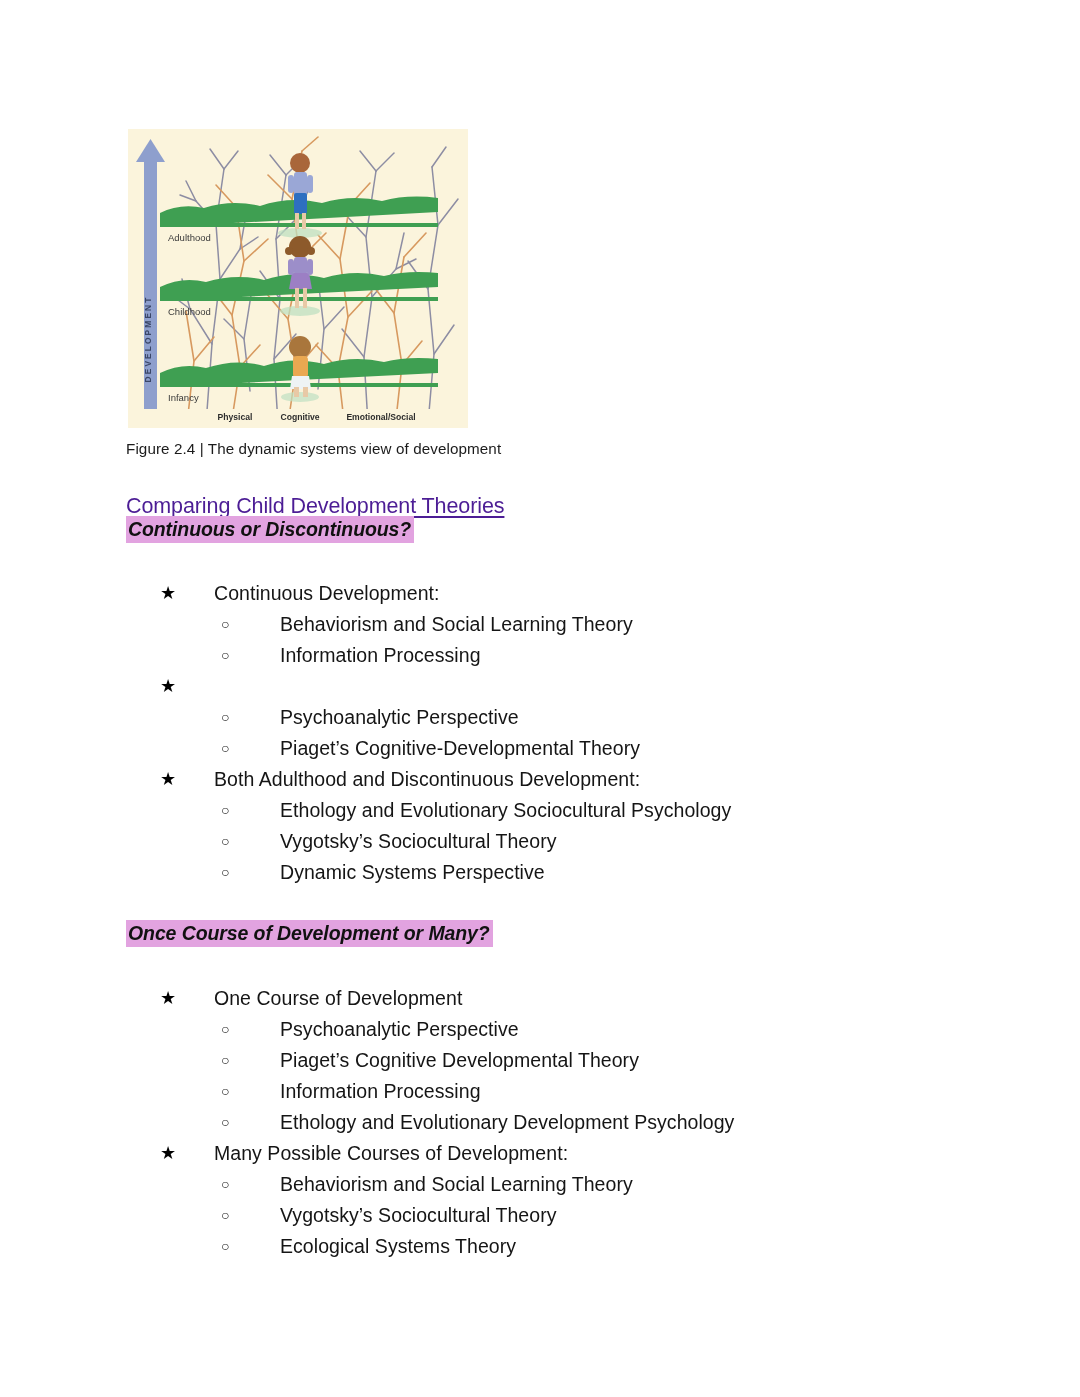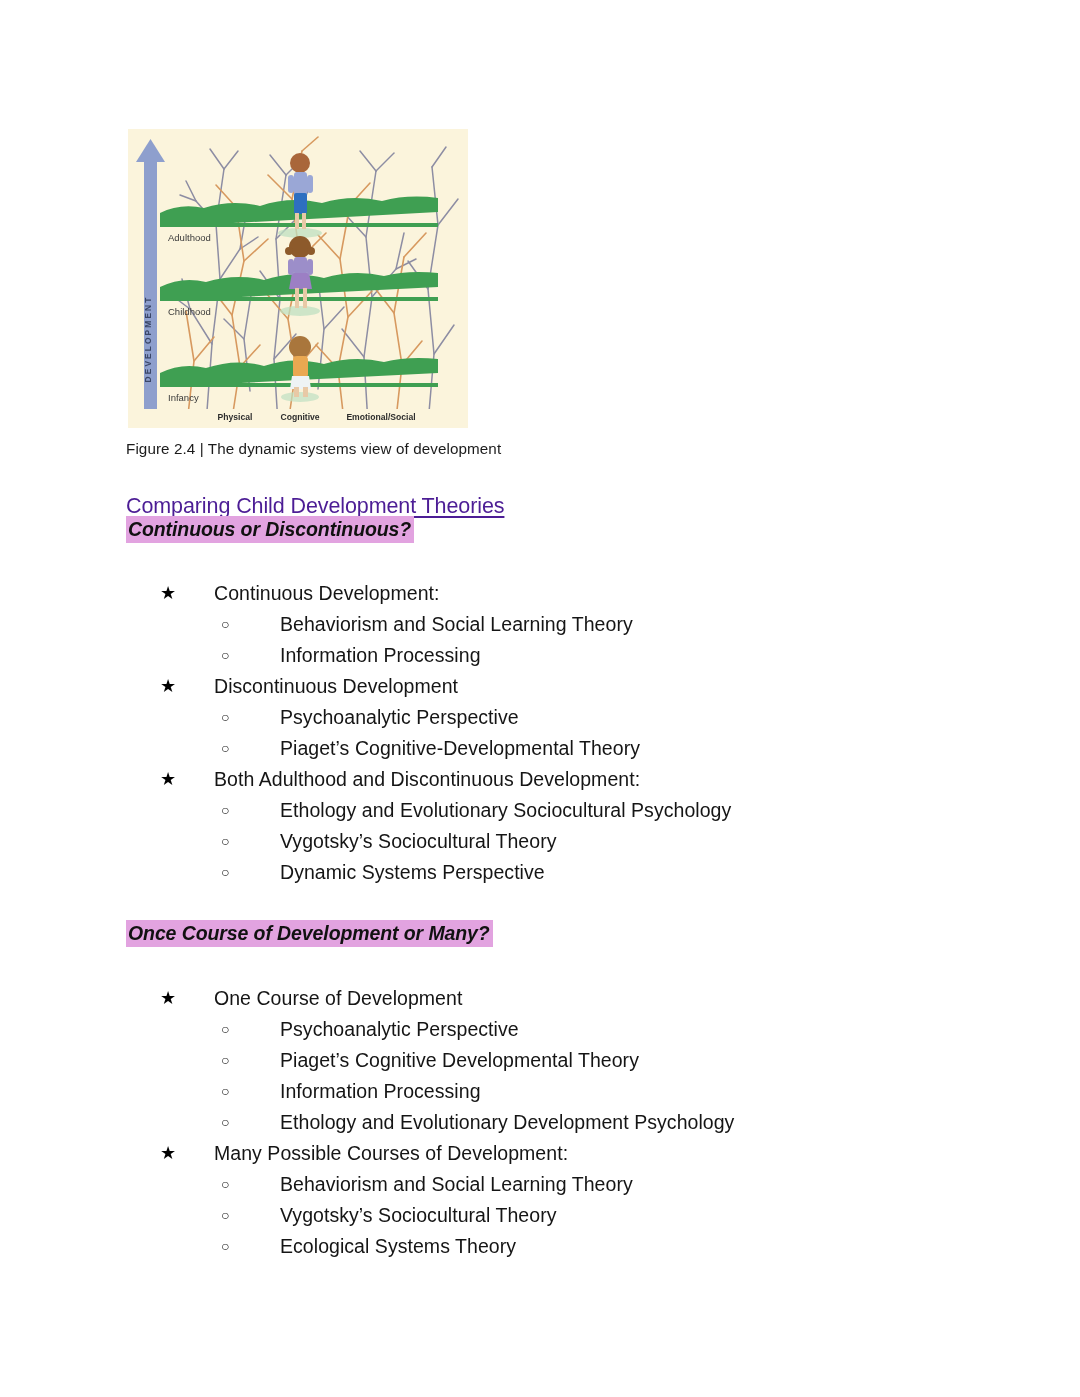--- a/index.html
+++ b/index.html
@@ -276,21 +276,20 @@
       <div class="li2">
         <span class="bullet-circle">○</span>
         <span class="li-text">Behaviorism and Social Learning Theory</span>
       </div>
       <div class="li2">
         <span class="bullet-circle">○</span>
         <span class="li-text">Information Processing</span>
       </div>
       <div class="li1">
         <span class="bullet-star">★</span>
-        <span class="li-text">Discontinuous Development</span>
       </div>
       <div class="li2">
         <span class="bullet-circle">○</span>
         <span class="li-text">Psychoanalytic Perspective</span>
       </div>
       <div class="li2">
         <span class="bullet-circle">○</span>
         <span class="li-text">Piaget’s Cognitive-Developmental Theory</span>
       </div>
       <div class="li1">

